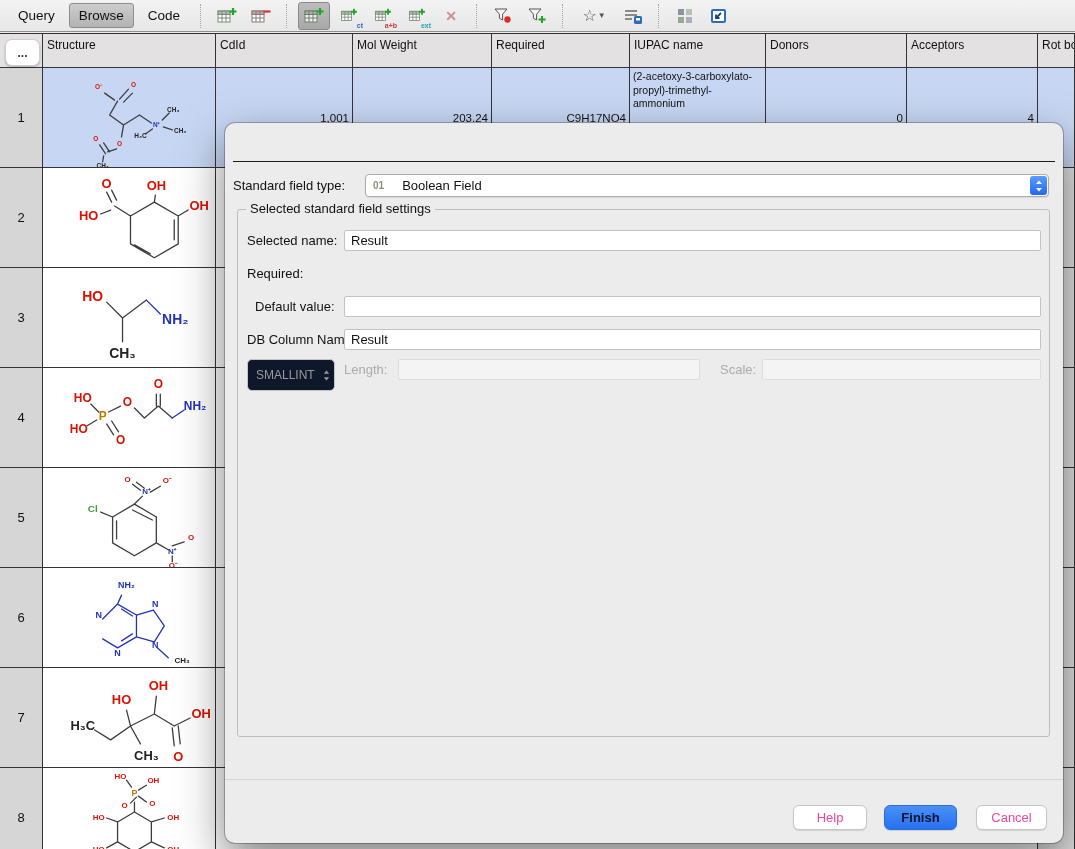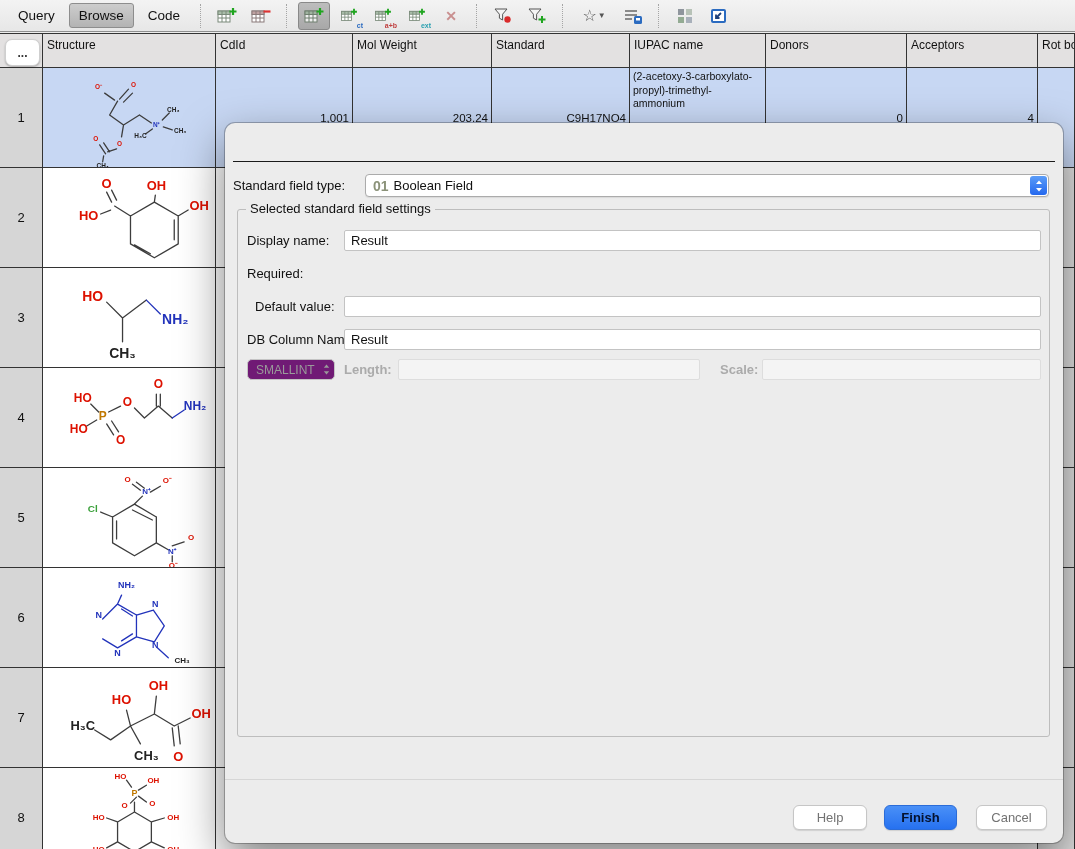--- a/index.html
+++ b/index.html
@@ -49,33 +49,33 @@
   .light{width:12px;height:12px;border-radius:50%;box-sizing:border-box;}
   .l-red{background:#ff5f57;border:1px solid #e0443e;}
   .l-gray{background:#dcdcdc;border:1px solid #c3c3c3;}
   .l-green{background:#2ac73f;border:1px solid #23a734;}
   .dsep{position:absolute;left:8px;right:8px;top:38px;height:0;border-top:1px solid #1a1a1a;}
   .flabel{font-size:13px;color:#111;}
   .combo{position:absolute;background:#fff;border:1px solid #ababab;border-radius:4px;display:flex;align-items:center;
     font-size:13px;color:#111;box-sizing:border-box;padding-left:7px;box-shadow:0 1px 1px rgba(0,0,0,.08);}
   .stepper{position:absolute;right:1px;top:1px;bottom:1px;width:17px;border-radius:3px;
     background:linear-gradient(#5a9cf8,#2468ee);display:flex;align-items:center;justify-content:center;}
-  .fld-ico{font-size:14px;font-weight:bold;color:#8b9279;margin-right:5px;letter-spacing:0;}
+  .fld-ico{font-size:10px;font-weight:bold;color:#8b9279;margin-right:18px;letter-spacing:0;}
   .groupbox{position:absolute;left:12px;top:86px;width:813px;height:528px;border:1px solid #bdbdbd;border-radius:3px;box-sizing:border-box;}
   .grouplabel{position:absolute;top:-9px;left:8px;background:#ececec;padding:0 4px;font-size:13px;color:#111;}
   .tinput{position:absolute;box-sizing:border-box;background:#fff;border:1px solid #c3c3c3;border-radius:2px;
     font-size:13px;color:#111;padding:0 6px;font-family:"Liberation Sans",sans-serif;}
   .tinput:disabled,.tinput.dis{background:#f4f4f4;border-color:#ddd;}
-  .dsel{position:absolute;left:9px;width:88px;height:21px;background:#701a75;border:1px solid #c4c4c4;border-radius:5px;
+  .dsel{position:absolute;left:9px;width:88px;height:32px;background:#0f172a;border:1px solid #c4c4c4;border-radius:5px;
     box-sizing:border-box;display:flex;align-items:center;font-size:12px;color:#9a9a9a;padding-left:8px;}
   .dstep{position:absolute;right:3px;top:2px;bottom:2px;display:flex;align-items:center;}
-  .glabel{font-size:13px;color:#ababab;font-weight:bold;}
+  .glabel{font-size:13px;color:#ababab;}
   .footline{position:absolute;left:0;right:0;top:656px;border-top:1px solid #d6d6d6;}
   .btn{position:absolute;top:682px;height:25px;border-radius:6px;border:1px solid #c6c6c6;background:#fff;
-    display:flex;align-items:center;justify-content:center;font-size:13px;color:#737373;box-sizing:border-box;
+    display:flex;align-items:center;justify-content:center;font-size:13px;color:#ec4899;box-sizing:border-box;
     box-shadow:0 1px 1px rgba(0,0,0,.12);}
   .btn.primary{background:linear-gradient(#4a90f7,#2671f0);border-color:#2b6cd8;color:#04122e;font-weight:bold;}
 </style>
 </head>
 <body>
 
 <div class="toolbar">
   <div class="tab">Query</div>
   <div class="tab active">Browse</div>
   <div class="tab">Code</div>
@@ -178,21 +178,21 @@
       <path d="M12 6l-5 5M7 7.5V11h3.5" stroke="#1d3f7a" stroke-width="1.8" fill="none"></path>
     </svg>
   </div>
 </div>
 
 <div class="thead" style="left:0;width:43px"></div>
 <div class="cornerbtn">...</div>
 <div class="thead" style="left:43px;width:173px">Structure</div>
 <div class="thead" style="left:216px;width:137px">CdId</div>
 <div class="thead" style="left:353px;width:139px">Mol Weight</div>
-<div class="thead" style="left:492px;width:138px">Standard</div>
+<div class="thead" style="left:492px;width:138px">Required</div>
 <div class="thead" style="left:630px;width:136px">IUPAC name</div>
 <div class="thead" style="left:766px;width:141px">Donors</div>
 <div class="thead" style="left:907px;width:131px">Acceptors</div>
 <div class="thead" style="left:1038px;width:37px">Rot bonds</div>
 
 <div>
   <div class="cell rowhdr" style="left:0;top:68px;width:43px;height:100px">1</div>
   <div class="cell sel" style="left:43px;top:68px;width:173px;height:100px;display:flex;align-items:center;justify-content:center">
     <svg class="sk" width="173" height="100" viewBox="0 0 173 100">
       <path class="b" d="M62 25L72 32M86 21L77 31M90 25L81 34M75 33L67 47M67 47L81 57M81 57L97 47M97 47L109 55M120 52L127 45M121 59L130 62M110 61L103 66M81 57L79 69M74 81L65 84M63 86L57 77M67 84L61 75M61 88L60 94"></path>
@@ -348,21 +348,21 @@
       <svg width="10" height="14" viewBox="0 0 10 14">
           <path d="M5 1.5l3 3.5H2z" fill="#fff"></path>
           <path d="M5 12.5L2 9h6z" fill="#fff"></path>
         </svg>
     </span>
   </div>
 
   <div class="groupbox">
     <span class="grouplabel">Selected standard field settings</span>
 
-    <div class="flabel abs" style="left:9px;top:23px">Display name:</div>
+    <div class="flabel abs" style="left:9px;top:23px">Selected name:</div>
     <input class="tinput" style="left: 106px; top: 20px; width: 697px; height: 21px;" value="Result">
 
     <div class="flabel abs" style="left:9px;top:56px">Required:</div>
 
     <div class="flabel abs" style="left:17px;top:89px">Default value:</div>
     <input class="tinput" style="left: 106px; top: 86px; width: 697px; height: 21px;" value="">
 
     <div class="flabel abs" style="left:9px;top:122px">DB Column Name:</div>
     <input class="tinput" style="left: 106px; top: 119px; width: 697px; height: 21px;" value="Result">
 

